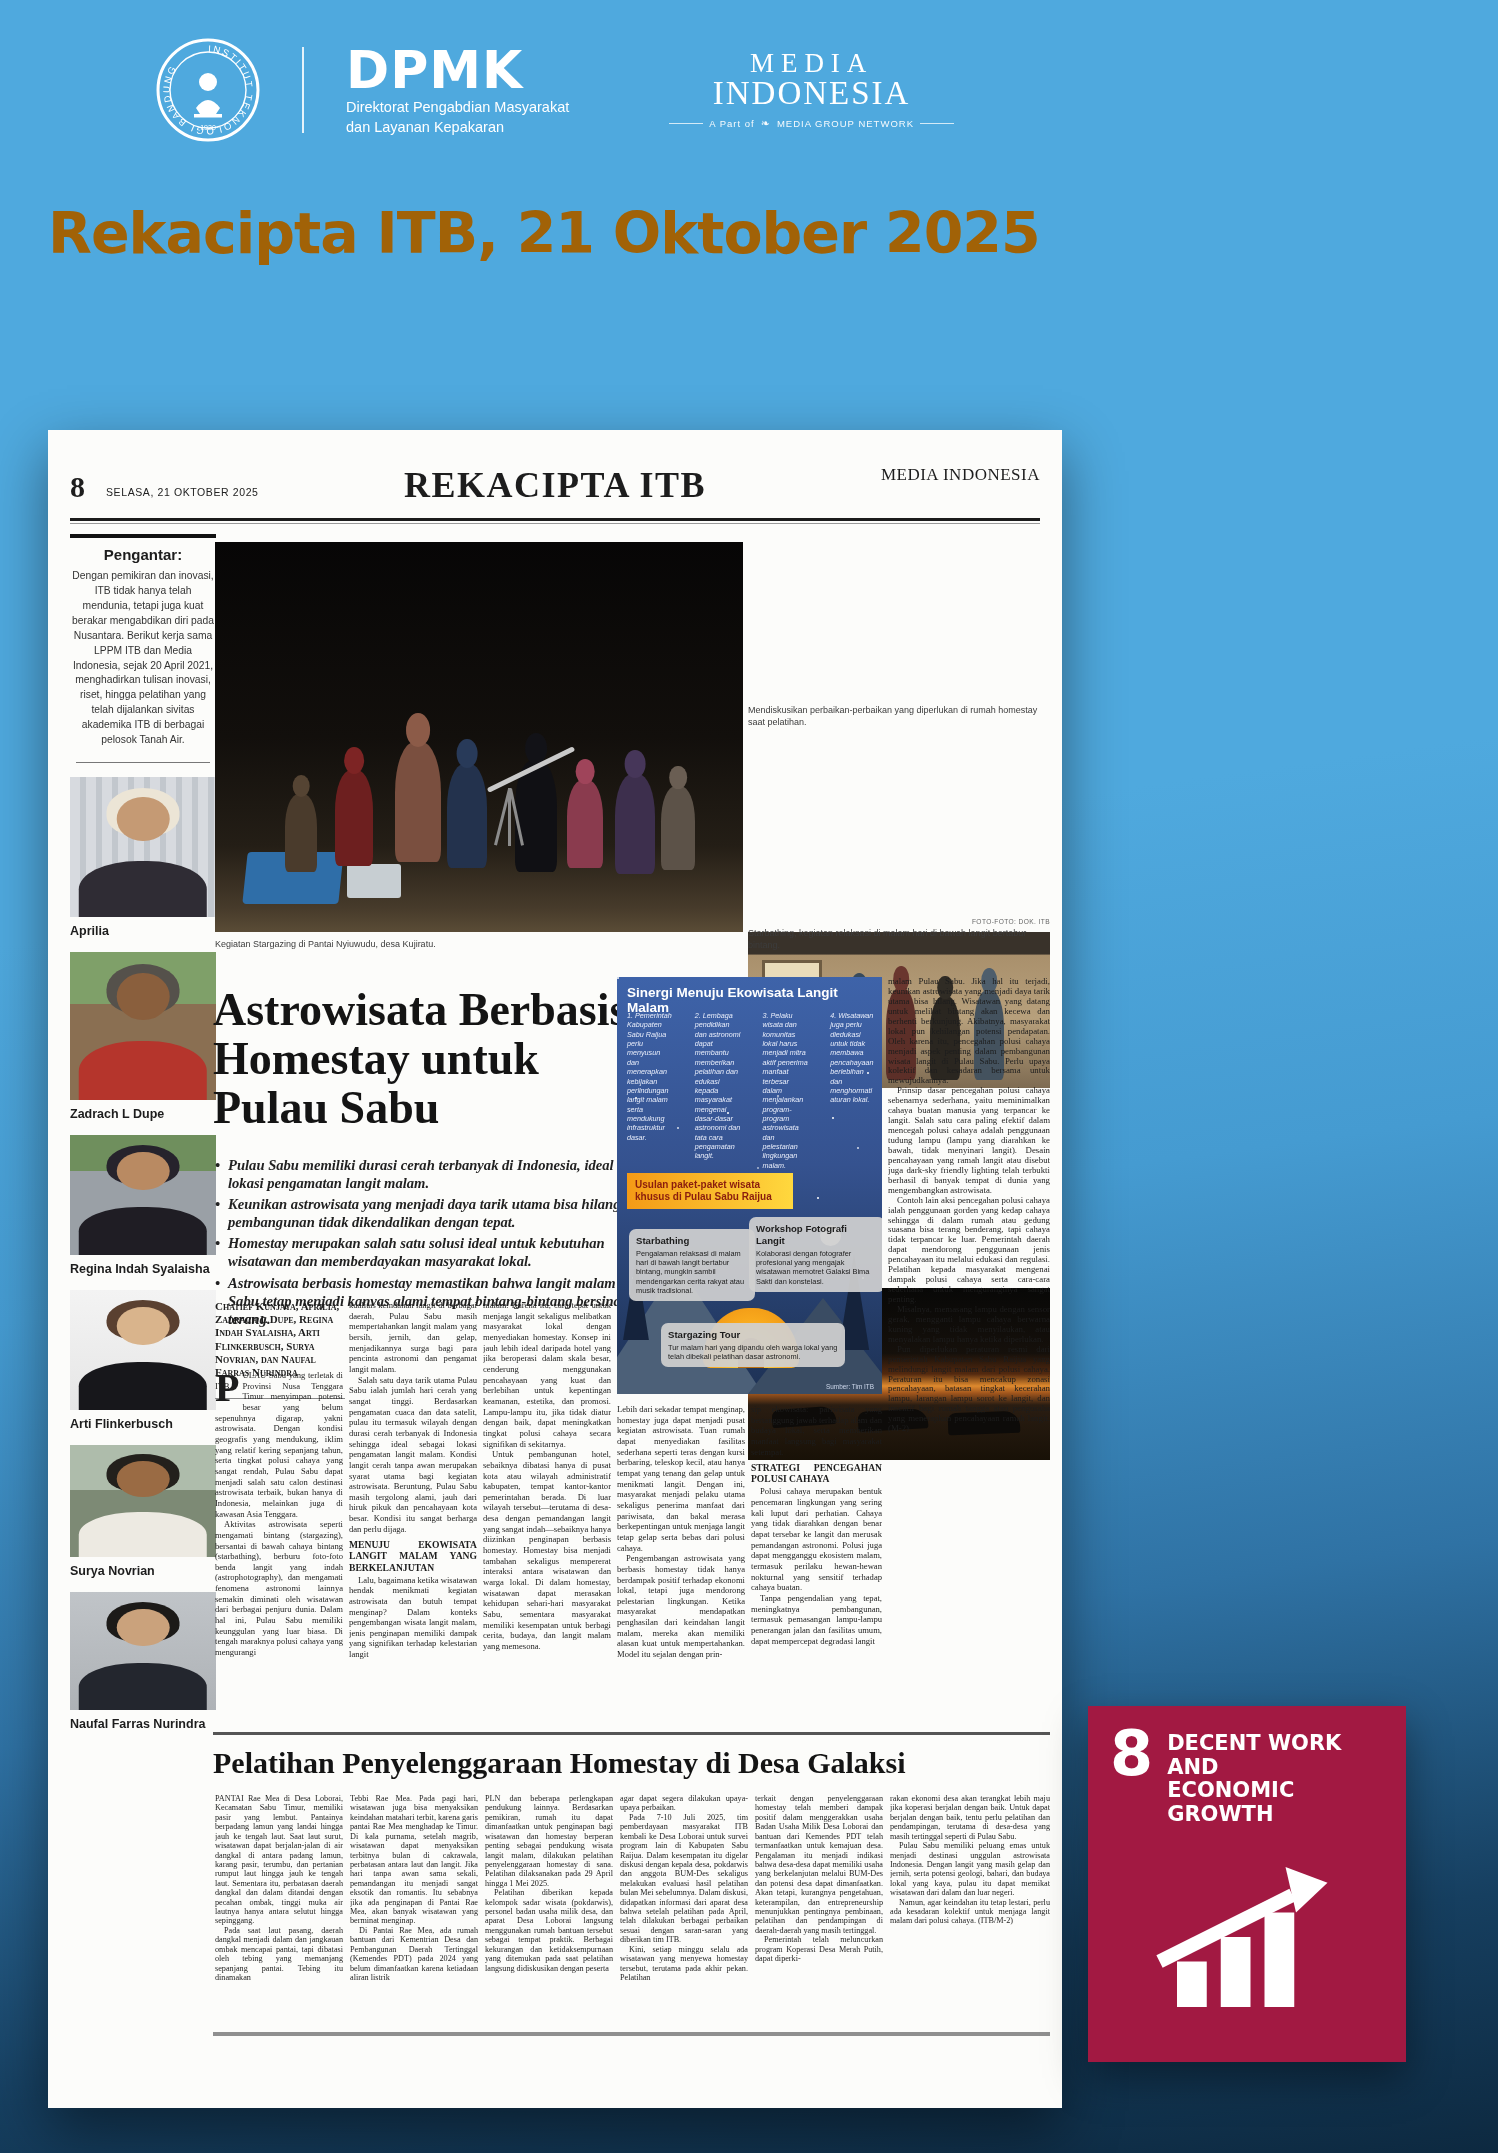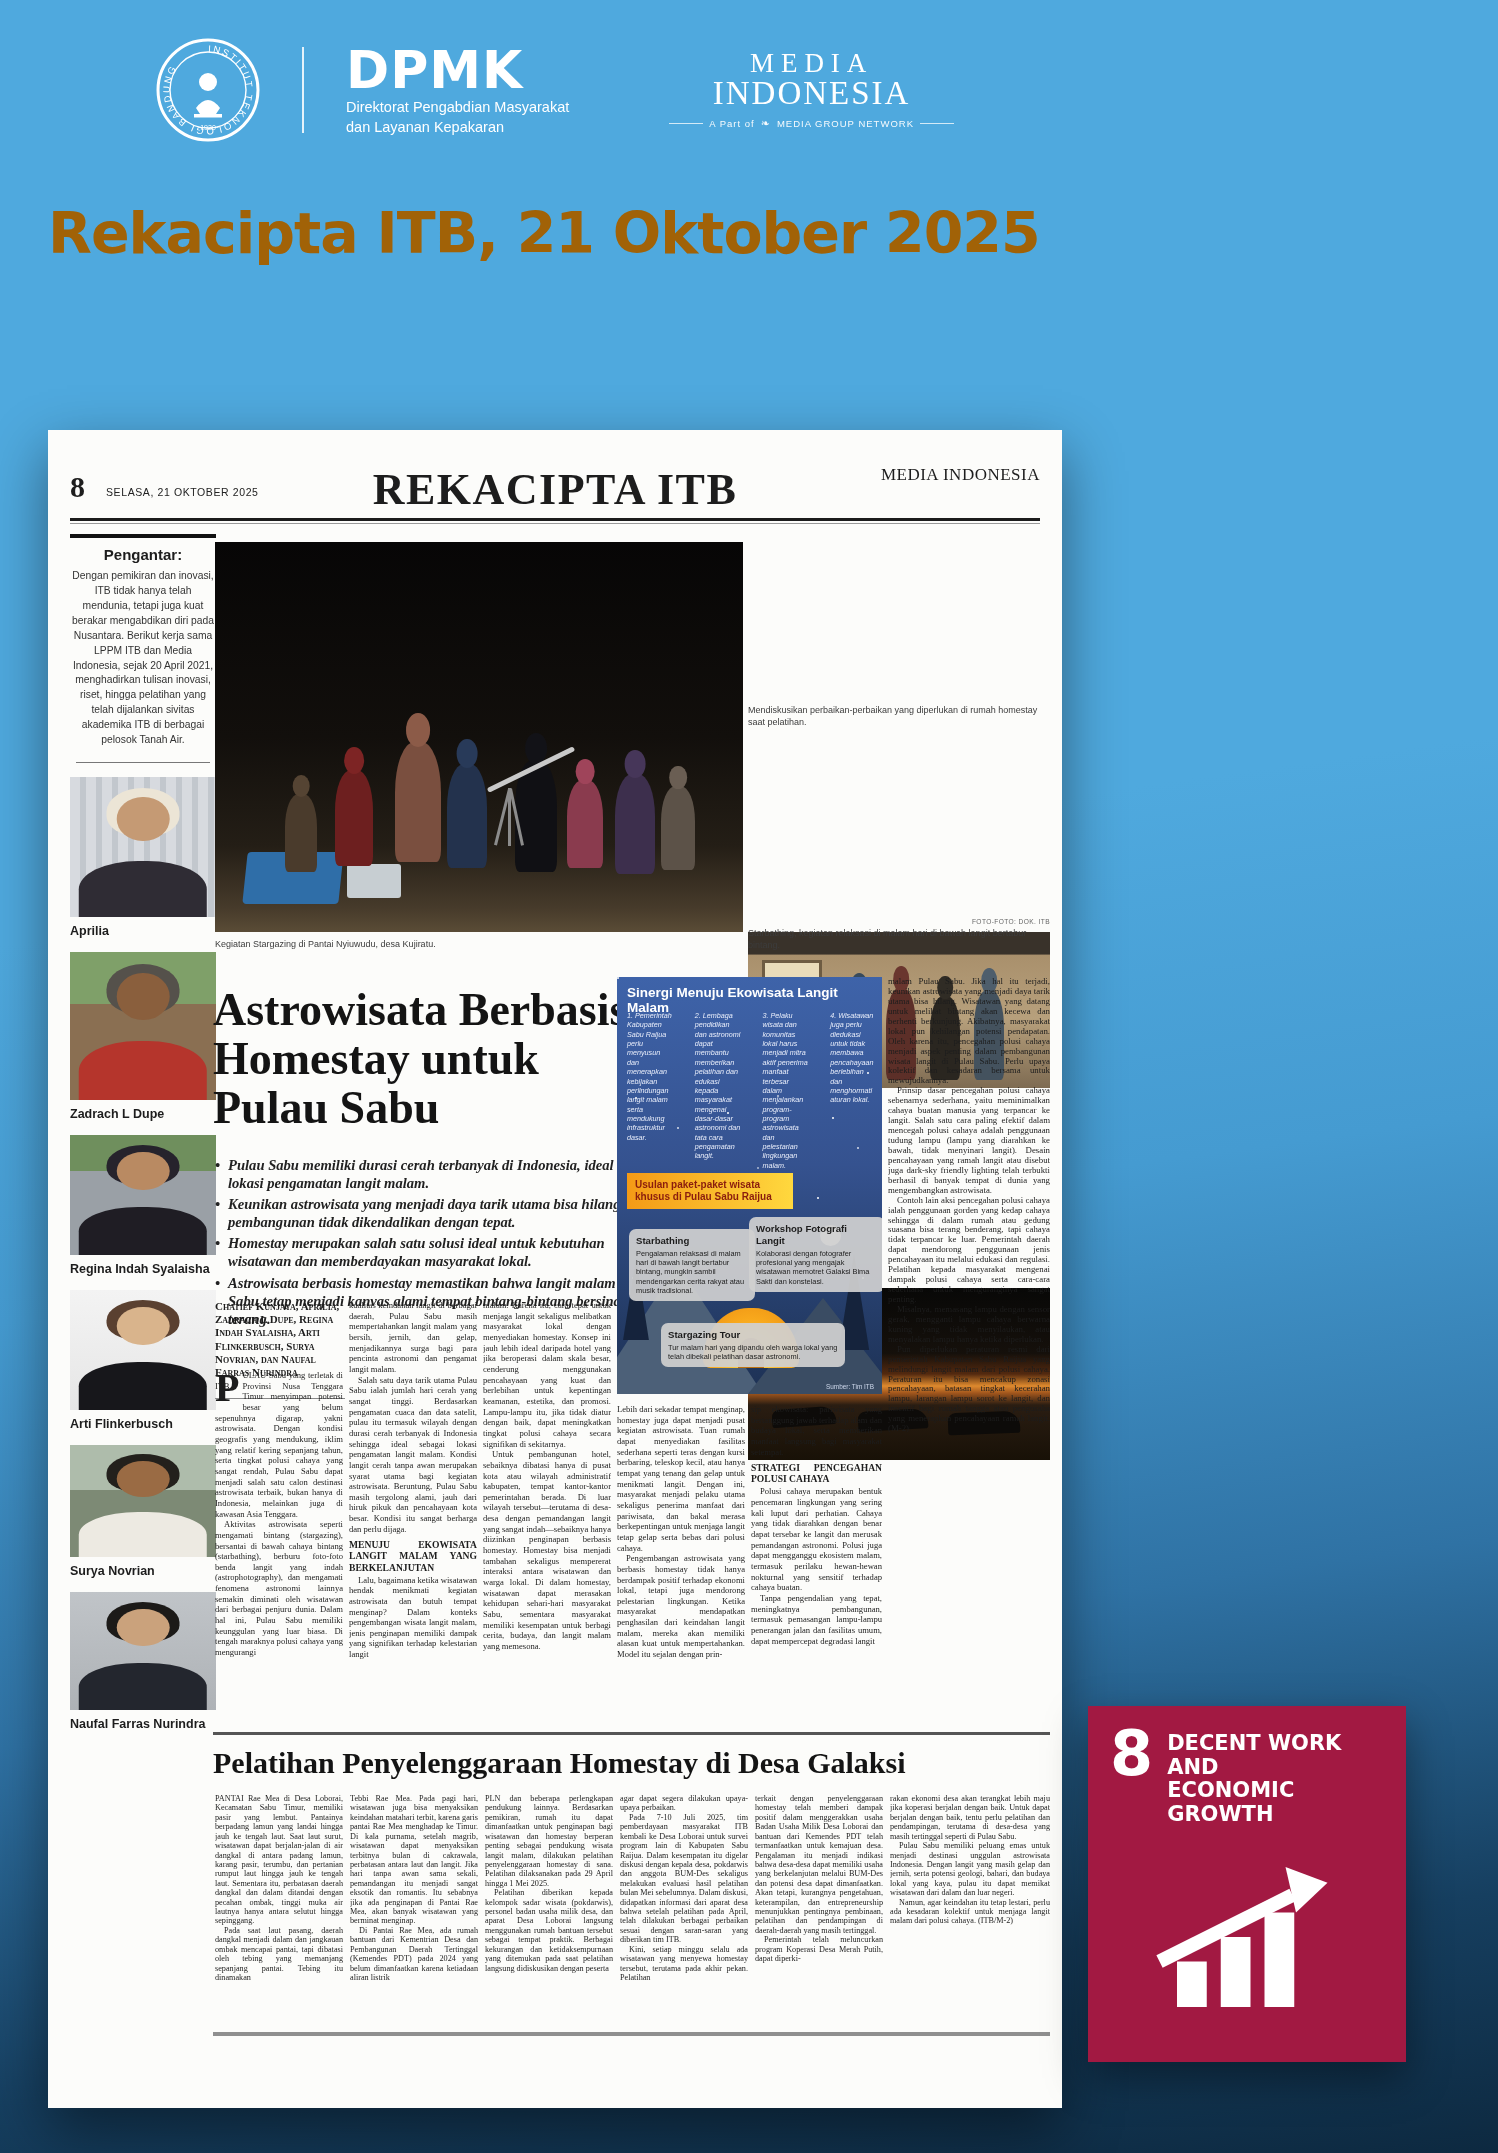--- a/index.html
+++ b/index.html
@@ -22,21 +22,21 @@
   .leaf{font-size:11px;}
   
   .poster-title{position:absolute;left:48px;top:200px;margin:0;color:#a16207;
     font-family:"DejaVu Sans",sans-serif;font-weight:800;font-size:57px;letter-spacing:-1px;}
   
   .paper{position:absolute;left:48px;top:430px;width:1014px;height:1678px;background:#fcfcfa;
     box-shadow:0 22px 55px rgba(0,0,0,.45);color:#1d1d1d;}
   .abs{position:absolute;}
   .mast-num{font-family:"Liberation Serif",serif;font-weight:700;font-size:30px;}
   .mast-date{font-size:10.5px;letter-spacing:.6px;color:#222;}
-  .mast-title{font-family:"Liberation Serif",serif;font-weight:700;font-size:44px;letter-spacing:1.5px;}
+  .mast-title{font-family:"Liberation Serif",serif;font-weight:700;font-size:36px;letter-spacing:1.5px;}
   .mast-brand{font-family:"Liberation Serif",serif;font-variant:small-caps;font-size:17px;letter-spacing:.5px;}
   .rule-heavy{background:#1c1c1c;height:3px;}
   .rule-thin{background:#9a9a9a;height:1px;}
   
   .sidebar{left:22px;top:104px;width:146px;}
   .peng{border-top:4px solid #111;padding-top:8px;}
   .peng h3{margin:0 0 6px;text-align:center;font-size:15px;}
   .peng p{margin:0;font-size:10.3px;line-height:1.45;text-align:center;color:#333;}
   .peng-rule{height:1px;background:#777;margin:14px 6px 0;}
   .auth{margin-top:14px;}

